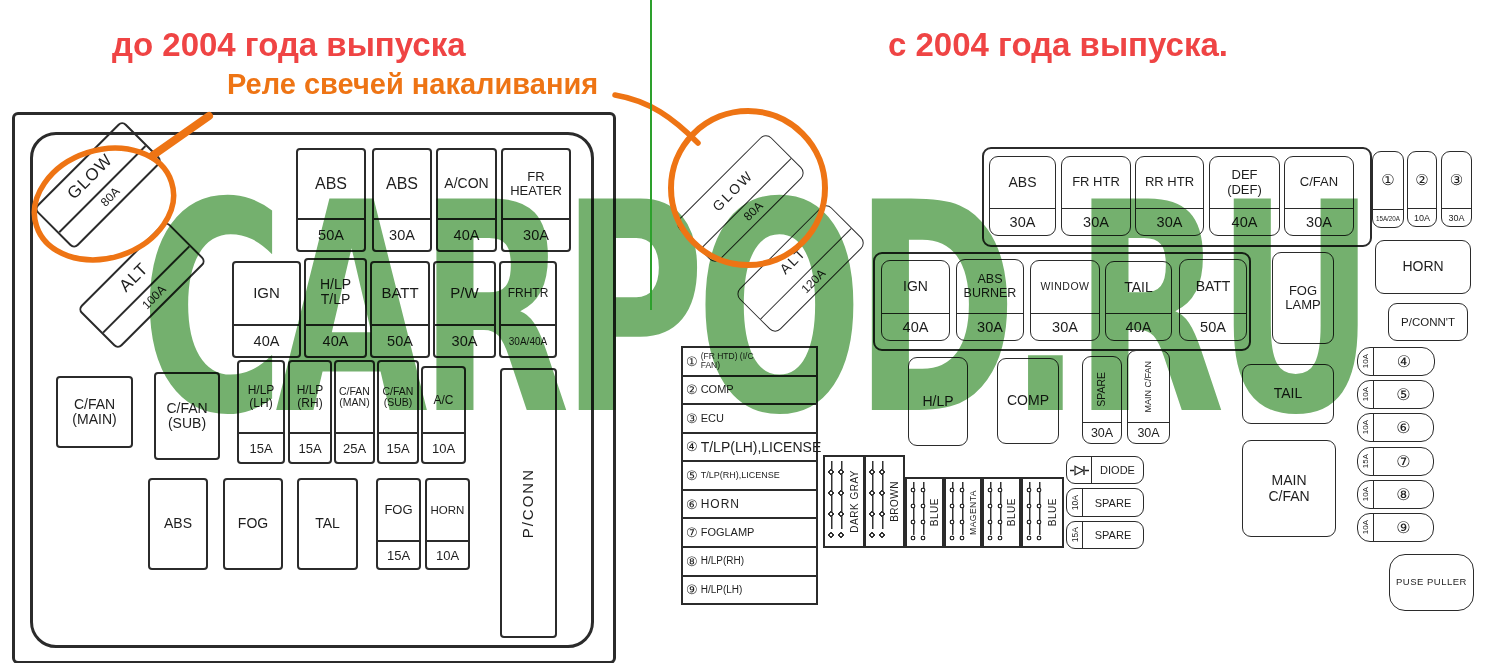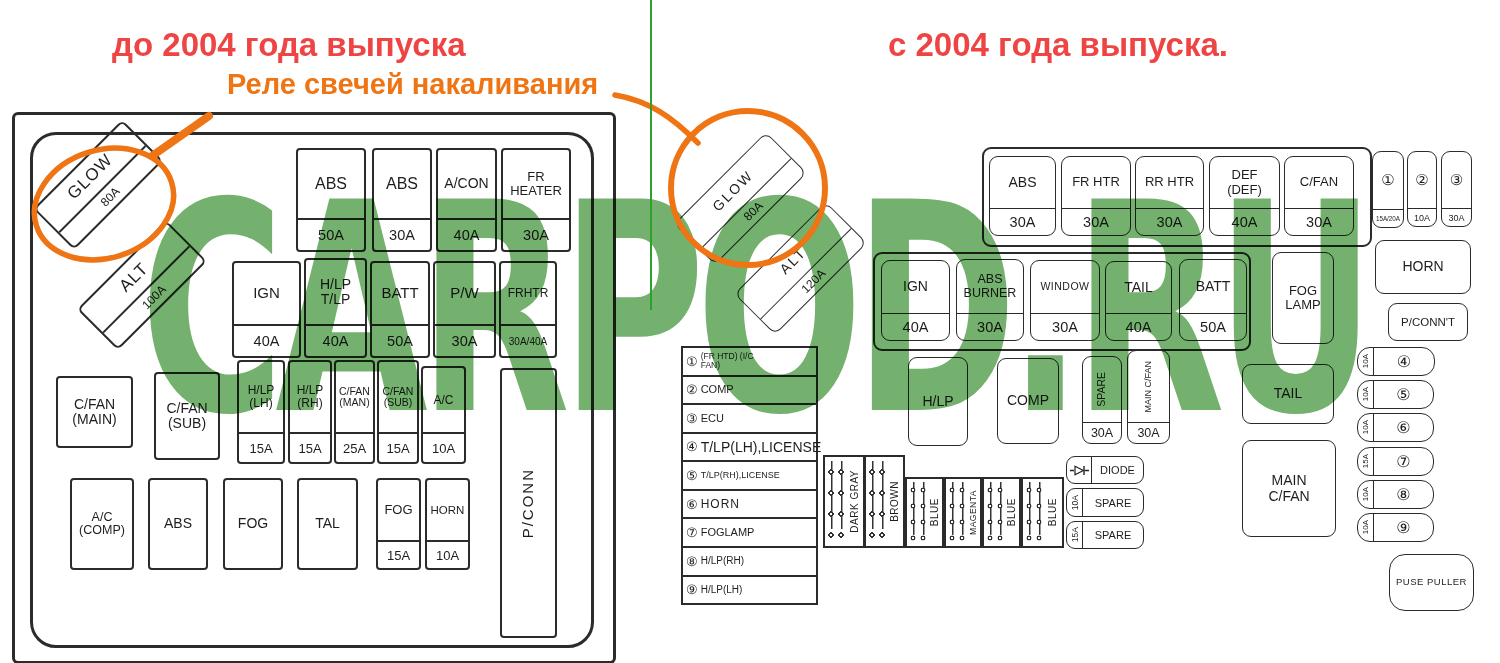--- a/index.html
+++ b/index.html
@@ -139,23 +139,20 @@
     <div class="fuse" style="left:421px;top:366px;width:45px;height:98px;">
       <span class="lbl" style="font-size:12px;">A/C</span>
       <span class="amp" style="height:28px;font-size:13px;">10A</span>
     </div>
     <div class="fuse" style="left:500px;top:368px;width:57px;height:270px;">
       <span class="lbl">
           <span class="vt" style="font-size:15px;letter-spacing:2px;">P/CONN</span>
         </span>
     </div>
 
-    <div class="fuse" style="left:70px;top:478px;width:64px;height:92px;">
-      <span class="lbl" style="font-size:12.5px;">A/C (COMP)</span>
-    </div>
     <div class="fuse" style="left:148px;top:478px;width:60px;height:92px;">
       <span class="lbl" style="font-size:14px;">ABS</span>
     </div>
     <div class="fuse" style="left:223px;top:478px;width:60px;height:92px;">
       <span class="lbl" style="font-size:14px;">FOG</span>
     </div>
     <div class="fuse" style="left:297px;top:478px;width:61px;height:92px;">
       <span class="lbl" style="font-size:14px;">TAL</span>
     </div>
     <div class="fuse" style="left:376px;top:478px;width:45px;height:92px;">

